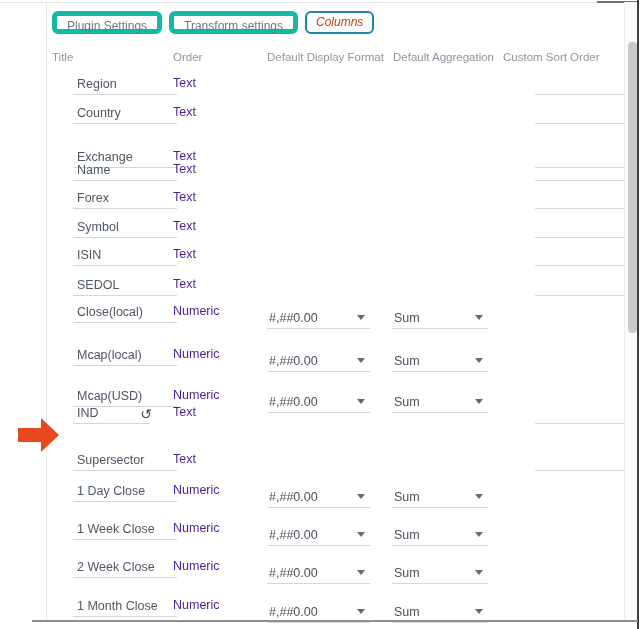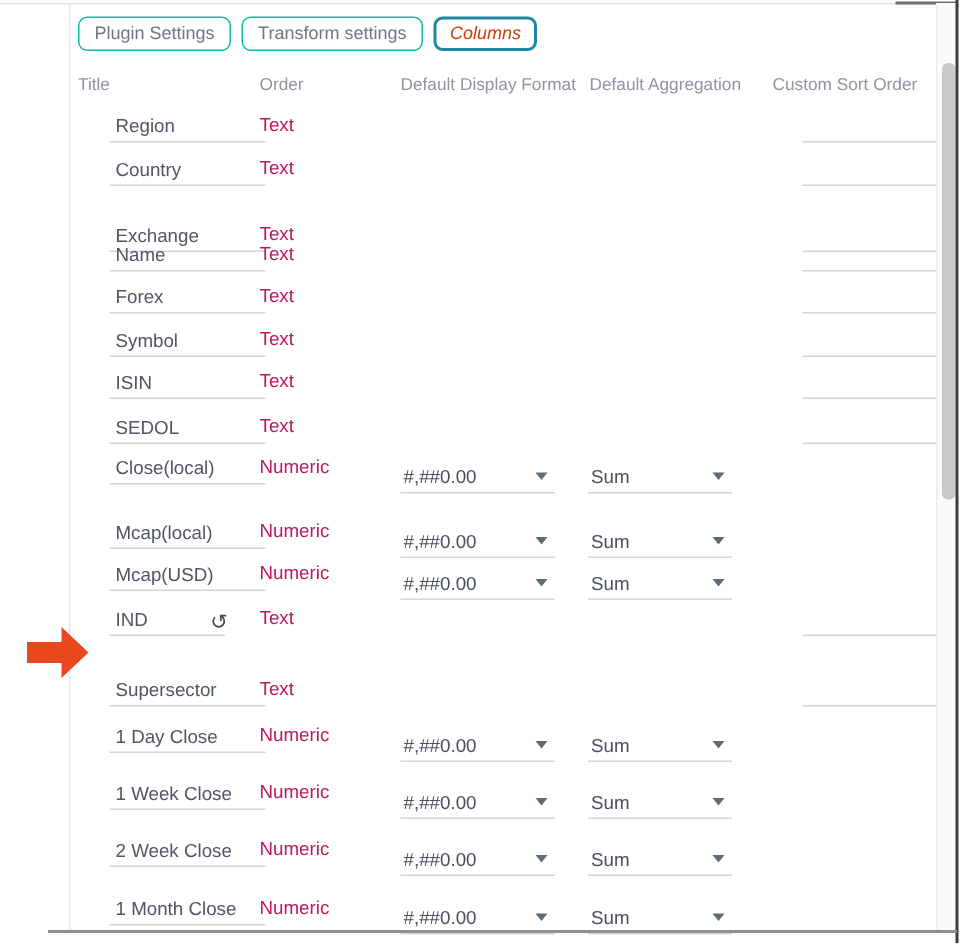--- a/index.html
+++ b/index.html
@@ -1,32 +1,32 @@
 <!DOCTYPE html>
 <html><head>
 <meta charset="utf-8">
 <style>
   html,body{margin:0;padding:0;background:#fff;}
   .screen{position:relative;width:641px;height:629px;background:#ffffff;
           font-family:"Liberation Sans",sans-serif;overflow:hidden;}
   
   .tabs{position:absolute;left:52px;top:11px;display:flex;gap:7px;}
-  .tab{height:23px;line-height:21px;padding:0 10px;border:1px solid #14b8a6;border-radius:6px;
+  .tab{height:23px;line-height:21px;padding:0 10px;border:5px solid #14b8a6;border-radius:6px;
        background:#fff;color:#6e7781;font-size:12px;font-family:inherit;cursor:pointer;white-space:nowrap;}
   .tab.active{border:2px solid #1e86a4;color:#c2410c;line-height:19px;padding:0 9px;font-style:italic;}
   
   .colhead{position:absolute;top:51px;font-size:11.5px;color:#8d959e;white-space:nowrap;}
   
   .row{position:absolute;left:0;height:24px;width:622px;}
   .cell-title{position:absolute;left:53px;width:104px;bottom:0;}
   .row.modified .cell-title{width:77px;}
   input.underline{width:100%;border:none;border-bottom:1px solid #d6d6d6;outline:none;
        font-family:"Liberation Sans",sans-serif;font-size:12.5px;color:#4d5763;
        padding:0 0 3px 4px;background:transparent;box-sizing:border-box;margin-left:20px;}
-  .cell-type{position:absolute;left:173px;bottom:5px;font-size:12.5px;color:#be185d;}
+  .cell-type{position:absolute;left:173px;bottom:5px;font-size:12.5px;color:#4c1d95;}
   .cell-format{position:absolute;left:267px;width:103px;bottom:-6px;}
   .cell-agg{position:absolute;left:392px;width:96px;bottom:-6px;}
   .dropdown{position:relative;border-bottom:1px solid #d6d6d6;height:22px;box-sizing:border-box;
        font-size:12.5px;color:#49525c;padding:4px 14px 0 2px;cursor:pointer;white-space:nowrap;}
   .caret{position:absolute;right:5px;bottom:8px;width:0;height:0;
        border-left:4px solid transparent;border-right:4px solid transparent;border-top:5px solid #5f6b76;}
   .cell-sort{position:absolute;left:515px;width:100px;bottom:0;}
   .undo-btn{position:absolute;left:138px;bottom:1px;width:16px;height:17px;line-height:15px;
        font-size:14px;color:#4c4c4c;background:none;border:none;cursor:pointer;padding:0;text-align:center;}
   
@@ -52,21 +52,21 @@
   <div class="tabs">
     <button class="tab">Plugin Settings</button>
     <button class="tab">Transform settings</button>
     <button class="tab active">Columns</button>
   </div>
 
   <div class="colhead" style="left:52px">Title</div>
   <div class="colhead" style="left:173px">Order</div>
   <div class="colhead" style="left:267px">Default Display Format</div>
   <div class="colhead" style="left:393px">Default Aggregation</div>
-  <div class="colhead" style="left:515px">Custom Sort Order</div>
+  <div class="colhead" style="left:503px">Custom Sort Order</div>
 
   <div class="row" style="top:71px">
     <div class="cell-title"><input class="underline" value="Region" style=""></div>
     <div class="cell-type">Text</div>
     <div class="cell-sort"><input class="underline" value="" style=""></div>
   </div>
 
   <div class="row" style="top:100px">
     <div class="cell-title"><input class="underline" value="Country" style=""></div>
     <div class="cell-type">Text</div>
@@ -124,21 +124,21 @@
     <div class="cell-title"><input class="underline" value="Mcap(local)" style=""></div>
     <div class="cell-type">Numeric</div>
     <div class="cell-format">
         <div class="dropdown"><span>#,##0.00</span><span class="caret"></span></div>
       </div>
     <div class="cell-agg">
         <div class="dropdown"><span>Sum</span><span class="caret"></span></div>
       </div>
   </div>
 
-  <div class="row" style="top:370px">
+  <div class="row" style="top:383px">
     <div class="cell-title"><input class="underline" value="Mcap(USD)" style=""></div>
     <div class="cell-type">Numeric</div>
     <div class="cell-format">
         <div class="dropdown"><span>#,##0.00</span><span class="caret"></span></div>
       </div>
     <div class="cell-agg">
         <div class="dropdown"><span>Sum</span><span class="caret"></span></div>
       </div>
   </div>
 

